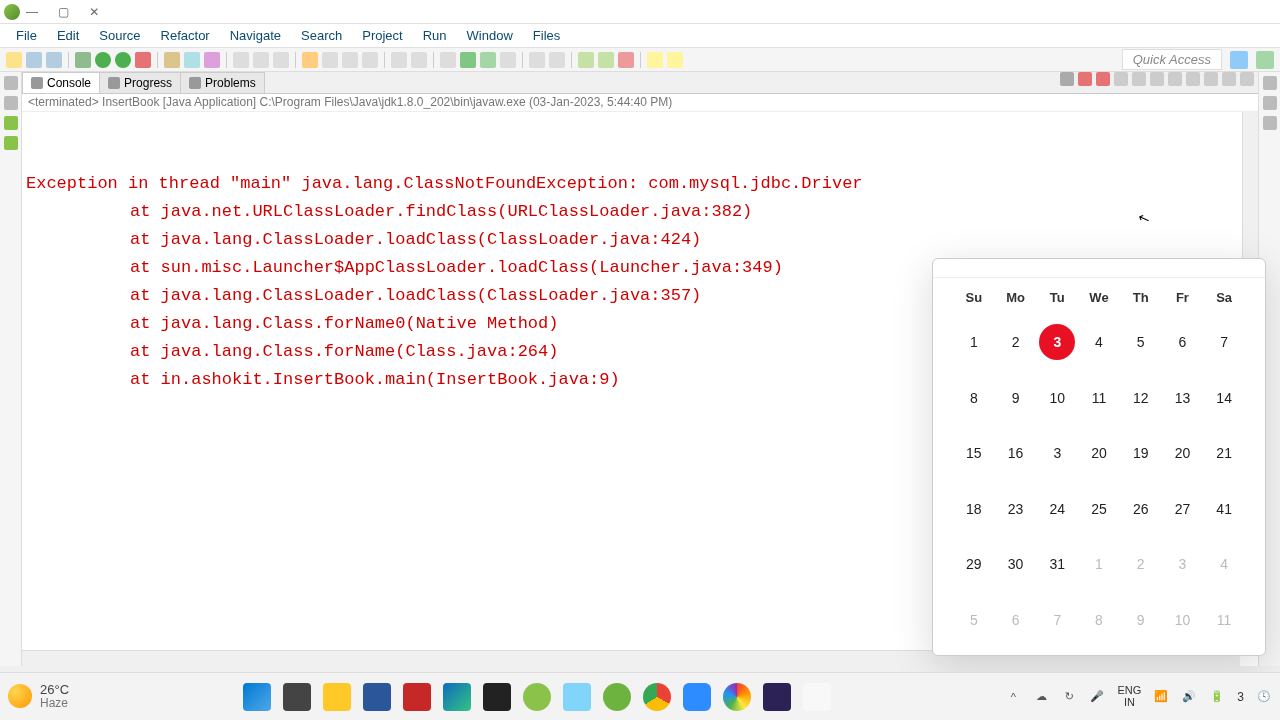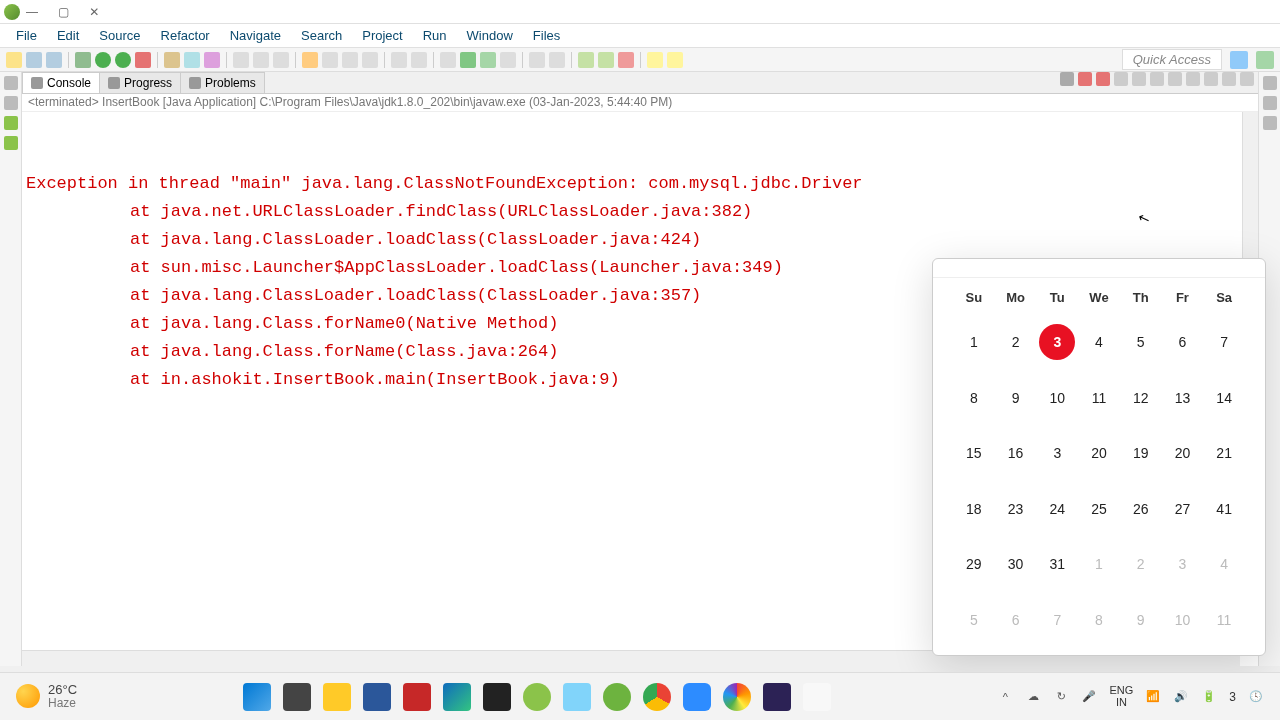--- a/index.html
+++ b/index.html
@@ -208,21 +208,21 @@
 
     
     .taskbar {
       position: absolute;
       left: 0; right: 0; bottom: 0;
       height: 48px;
       background: #f3f3f3;
       border-top: 1px solid #ddd;
       display: flex;
       align-items: center;
-      padding: 0 16px;
+      padding: 0 8px;
     }
     .weather {
       display: flex;
       align-items: center;
       gap: 8px;
       color: #444;
       font-size: 12px;
     }
     .weather-icon {
       width: 24px; height: 24px;

